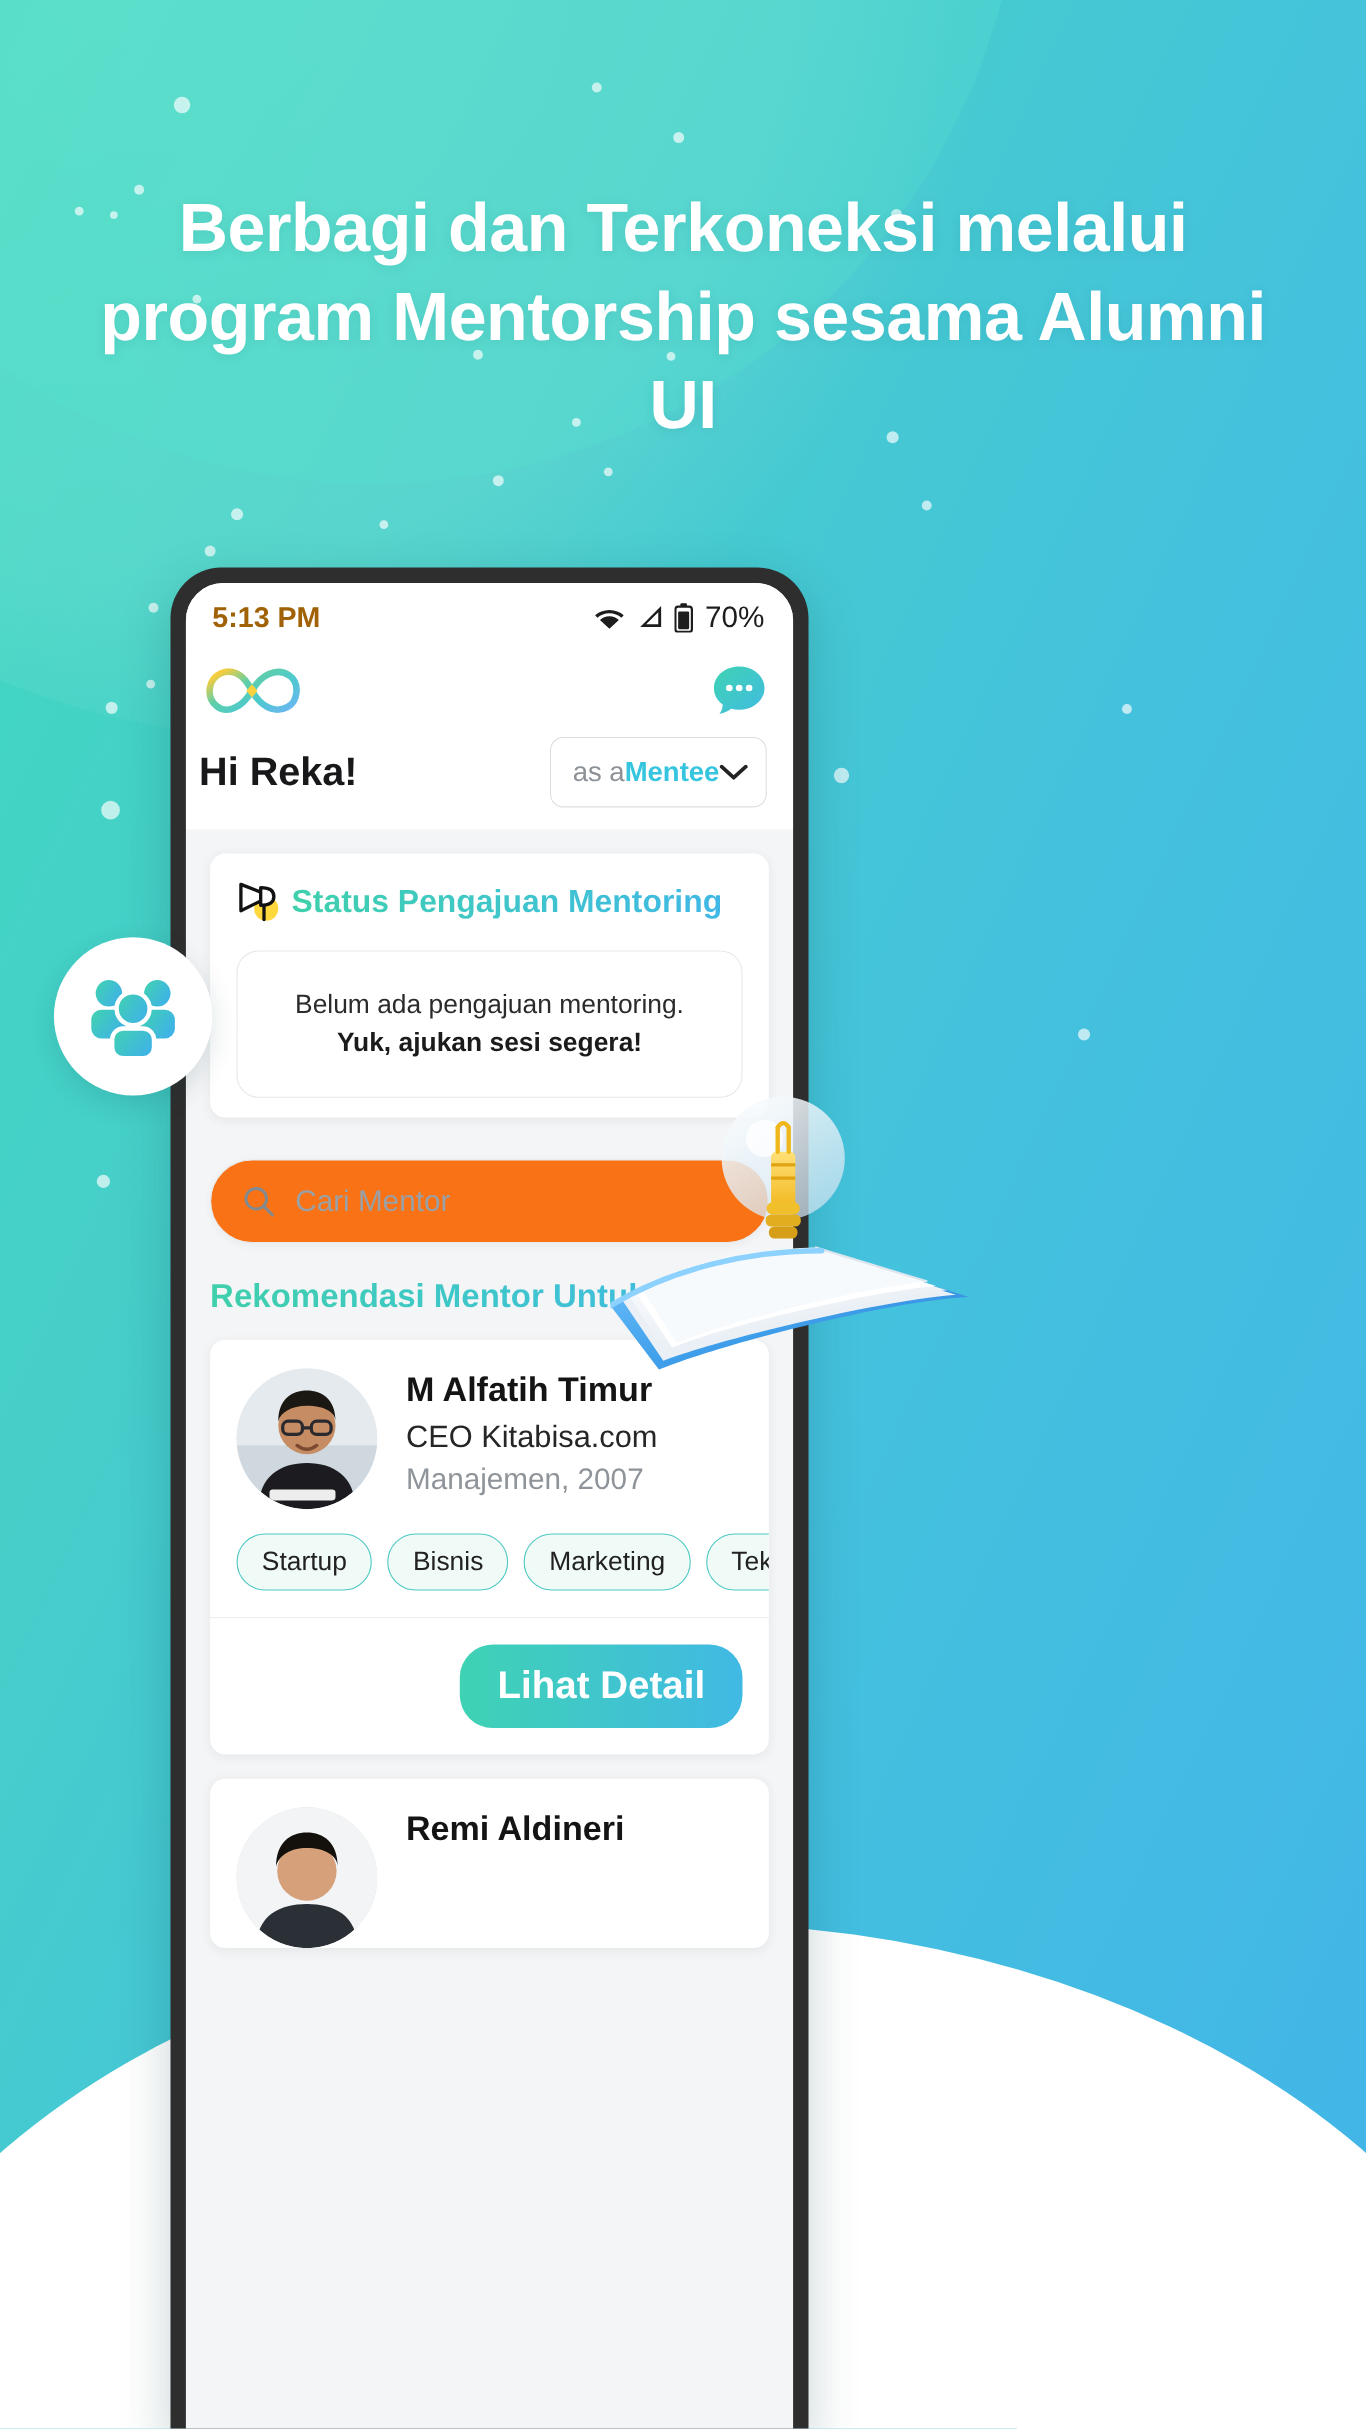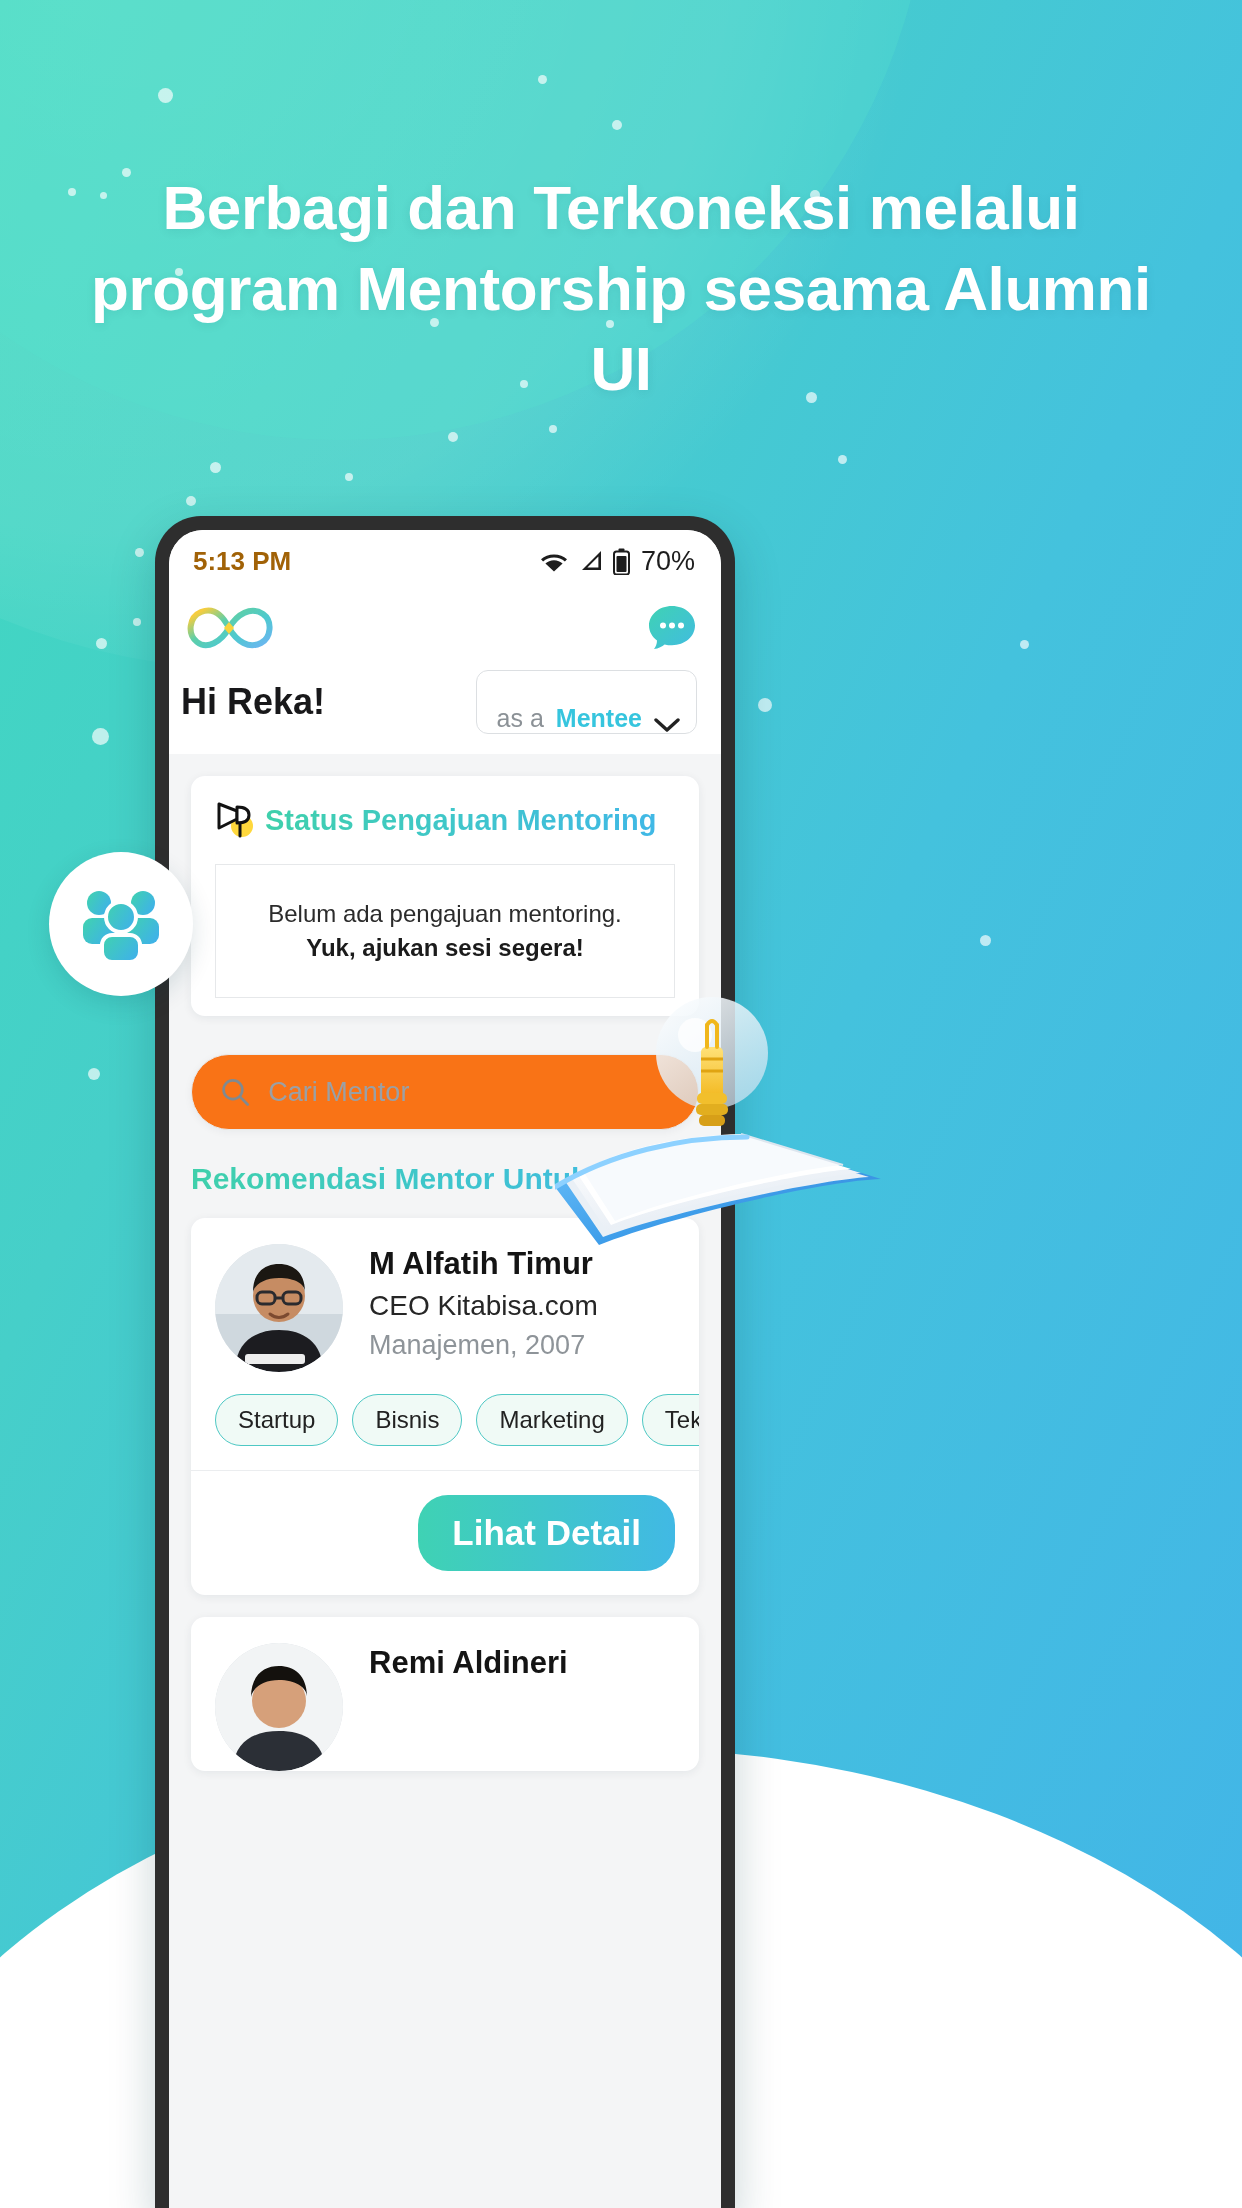--- a/index.html
+++ b/index.html
@@ -103,21 +103,21 @@
   #battery-pct { font-size: 27px; font-weight: normal; color: #1d1d1d; margin-left: 2px; }
 
   
   #app-header { background: #fff; padding: 6px 24px 20px 12px; }
   #brand-row { display: flex; align-items: center; justify-content: space-between; height: 60px; }
   #greet-row { display: flex; align-items: center; justify-content: space-between; margin-top: 12px; }
   #greeting { font-size: 36px; font-weight: bold; color: #18181a; }
   #role-select {
     border: 1px solid #dcdfe2; border-radius: 12px;
     height: 64px; padding: 0 16px 0 20px;
-    display: flex; align-items: flex-end; gap: 12px;
+    display: flex; align-items: center; gap: 0;
     background: #fff;
   }
   .role-pre { font-size: 25px; color: #8b9196; }
   .role-val { font-size: 25px; color: #36c5de; font-weight: bold; }
 
   
   #app-body { position: relative; }
   .card {
     background: #fff;
     border-radius: 14px;
@@ -125,21 +125,21 @@
   }
   #status-card { margin: 22px 22px 0 22px; padding: 22px 24px 18px 24px; }
   #status-card-title {
     font-size: 29px; font-weight: bold;
     background: linear-gradient(90deg, #3fd0ab 0%, #3fc7c8 45%, #40b8e6 100%);
     -webkit-background-clip: text; background-clip: text; color: transparent;
   }
   #status-title-row { display: flex; align-items: center; gap: 4px; }
   #empty-box {
     margin-top: 22px;
-    border: 1px solid #e6e8ea; border-radius: 0;
+    border: 1px solid #e6e8ea; border-radius: 20px;
     padding: 32px 18px;
     text-align: center;
   }
   #empty-line1 { font-size: 24px; color: #2b2b2b; line-height: 1.42; }
   #empty-line2 { font-size: 24px; color: #1b1b1b; font-weight: bold; line-height: 1.42; }
   #see-all-row {
     display: flex; align-items: center; justify-content: flex-end;
     gap: 16px; margin-top: 26px; padding-right: 4px;
   }
   #see-all-label { font-size: 25px; color: #1d1d1d; }

